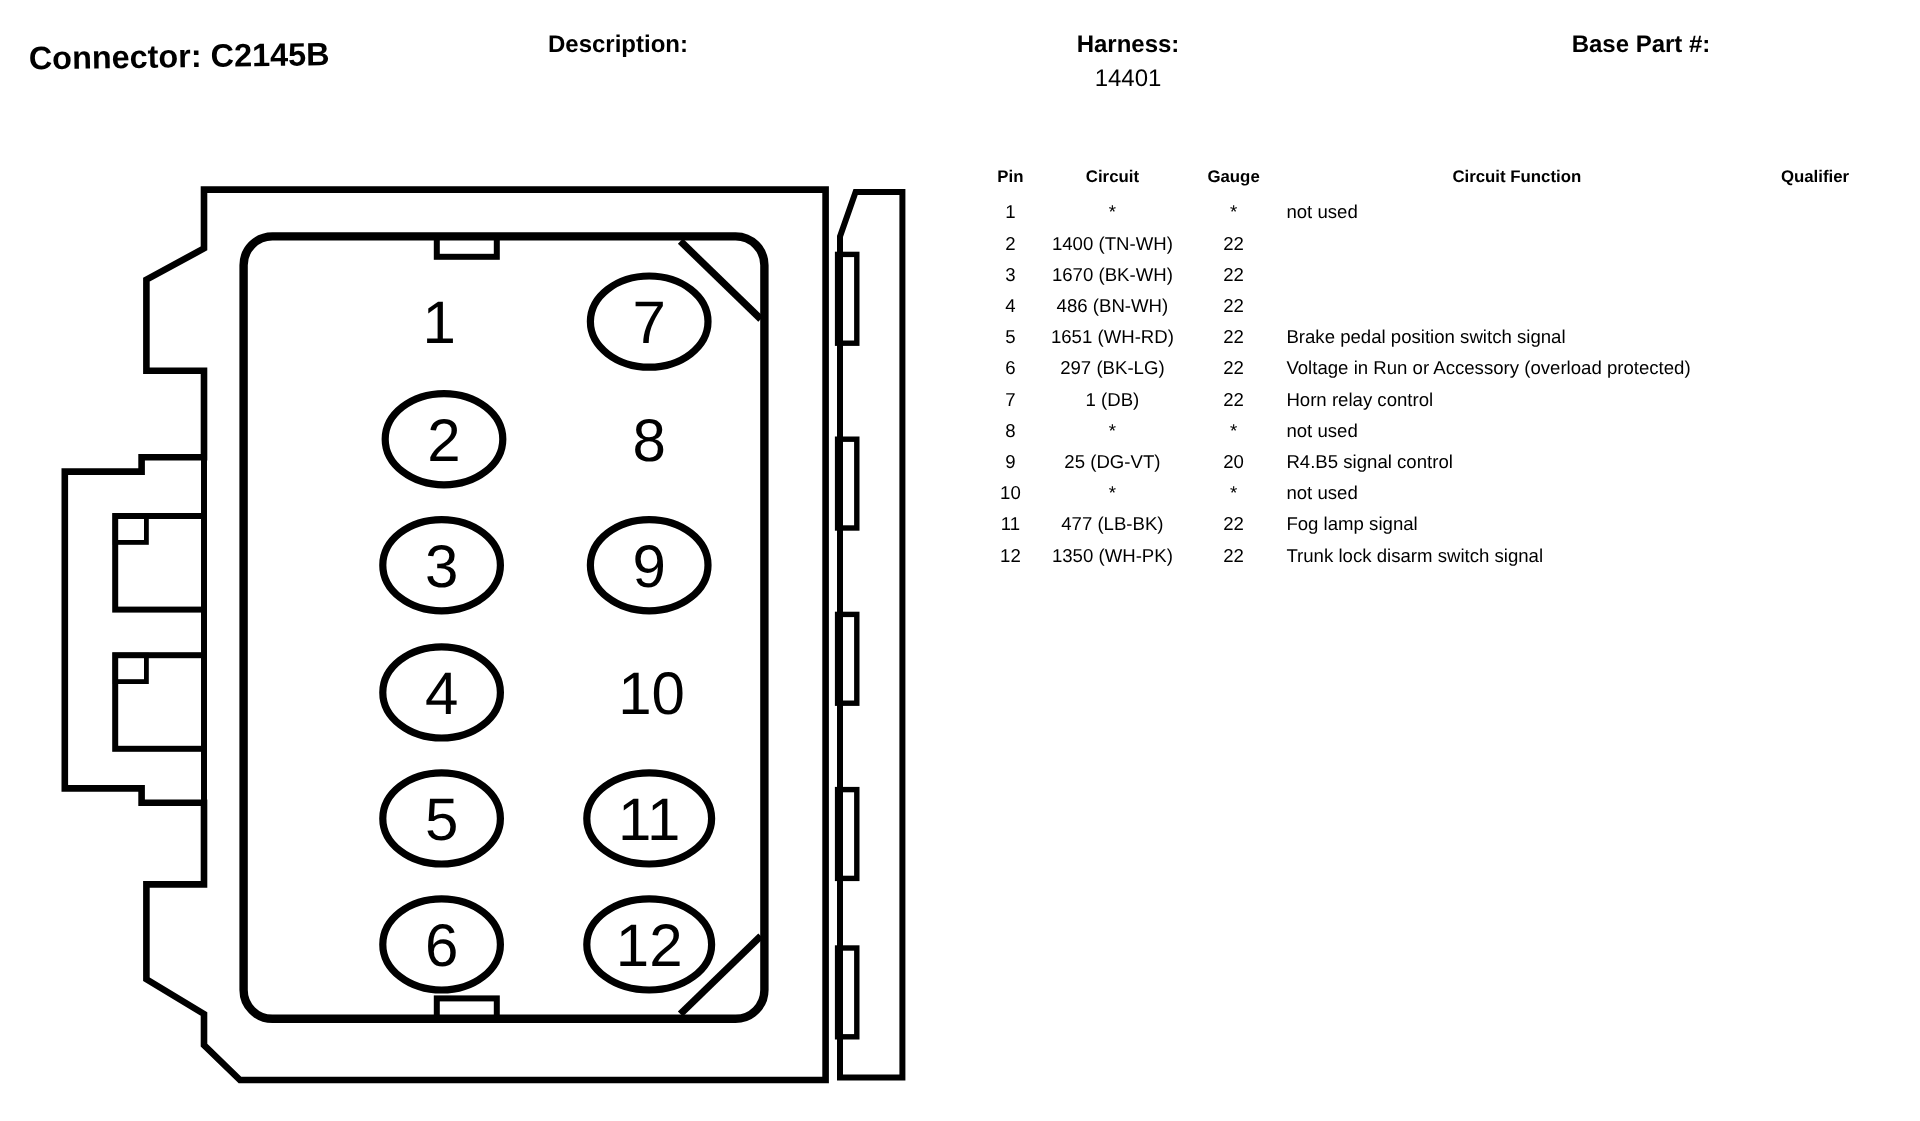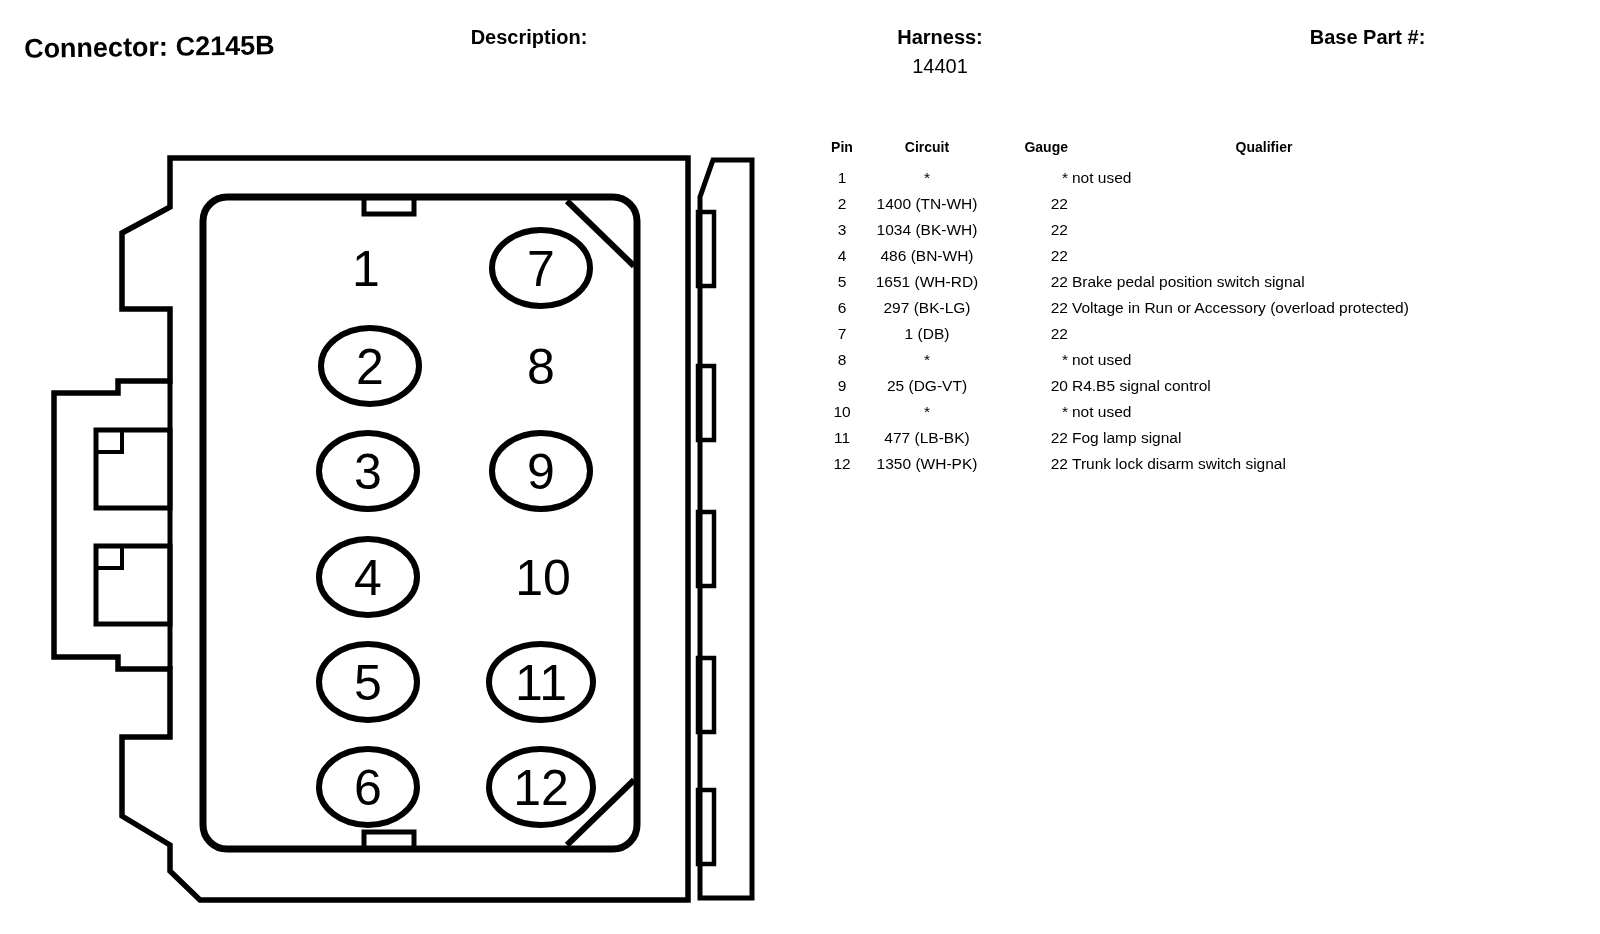--- a/index.html
+++ b/index.html
@@ -14,37 +14,37 @@
   }
 
   
   #connector-title {
     position: absolute; left: 24px; top: 32px;
     font-size: 27px; font-weight: bold;
     transform: rotate(-0.8deg);
     white-space: nowrap;
   }
   .hdr-block { position: absolute; text-align: center; font-size: 20px; line-height: 26px; }
-  #desc-block   { left: 334px;  top: 24px; width: 390px; }
+  #desc-block   { left: 320px;  top: 24px; width: 390px; }
   #harness-block{ left: 845px;  top: 24px; width: 190px; }
   #basepart-block{ left: 1280px; top: 24px; width: 175px; }
   .hdr-label { font-weight: bold; display: block; }
   .hdr-value { display: block; margin-top: 3px; }
 
   
   #pin-table { position: absolute; left: 818px; top: 136px; font-size: 15.5px; }
   .thead, .trow {
     display: grid;
     grid-template-columns: 48px 122px 80px 392px 105px;
     line-height: 26px;
   }
   .thead { font-weight: bold; font-size: 14px; line-height: 22px; margin-bottom: 7px; }
   .col-pin     { text-align: center; }
   .col-circuit { text-align: center; white-space: nowrap; }
-  .col-gauge   { text-align: right; }
+  .col-gauge   { text-align: center; }
   .col-func    { text-align: left; padding-left: 4px; white-space: nowrap; }
   .col-qual    { text-align: center; }
   .thead .col-func { text-align: center; padding-left: 0; }
 
   
   #connector-svg { position: absolute; left: 0; top: 0; }
   #connector-svg text { font-family: "Liberation Sans", sans-serif; }
 </style>
 </head>
 <body>
@@ -118,39 +118,40 @@
     <text x="541" y="700">11</text>
     <text x="541" y="805">12</text>
   </g>
 </svg>
 
 <div id="pin-table">
   <div class="thead">
     <div class="col-pin">Pin</div>
     <div class="col-circuit">Circuit</div>
     <div class="col-gauge">Gauge</div>
+    <div class="col-func">Circuit Function</div>
     <div class="col-qual">Qualifier</div>
   </div>
 
   <div class="trow">
     <div class="col-pin">1</div>
     <div class="col-circuit">*</div>
     <div class="col-gauge">*</div>
     <div class="col-func">not used</div>
     <div class="col-qual"></div>
   </div>
   <div class="trow">
     <div class="col-pin">2</div>
     <div class="col-circuit">1400 (TN-WH)</div>
     <div class="col-gauge">22</div>
     <div class="col-qual"></div>
   </div>
   <div class="trow">
     <div class="col-pin">3</div>
-    <div class="col-circuit">1034 (BK-WH)</div>
+    <div class="col-circuit">1670 (BK-WH)</div>
     <div class="col-gauge">22</div>
     <div class="col-qual"></div>
   </div>
   <div class="trow">
     <div class="col-pin">4</div>
     <div class="col-circuit">486 (BN-WH)</div>
     <div class="col-gauge">22</div>
     <div class="col-qual"></div>
   </div>
   <div class="trow">
@@ -164,20 +165,21 @@
     <div class="col-pin">6</div>
     <div class="col-circuit">297 (BK-LG)</div>
     <div class="col-gauge">22</div>
     <div class="col-func">Voltage in Run or Accessory (overload protected)</div>
     <div class="col-qual"></div>
   </div>
   <div class="trow">
     <div class="col-pin">7</div>
     <div class="col-circuit">1 (DB)</div>
     <div class="col-gauge">22</div>
+    <div class="col-func">Horn relay control</div>
     <div class="col-qual"></div>
   </div>
   <div class="trow">
     <div class="col-pin">8</div>
     <div class="col-circuit">*</div>
     <div class="col-gauge">*</div>
     <div class="col-func">not used</div>
     <div class="col-qual"></div>
   </div>
   <div class="trow">

